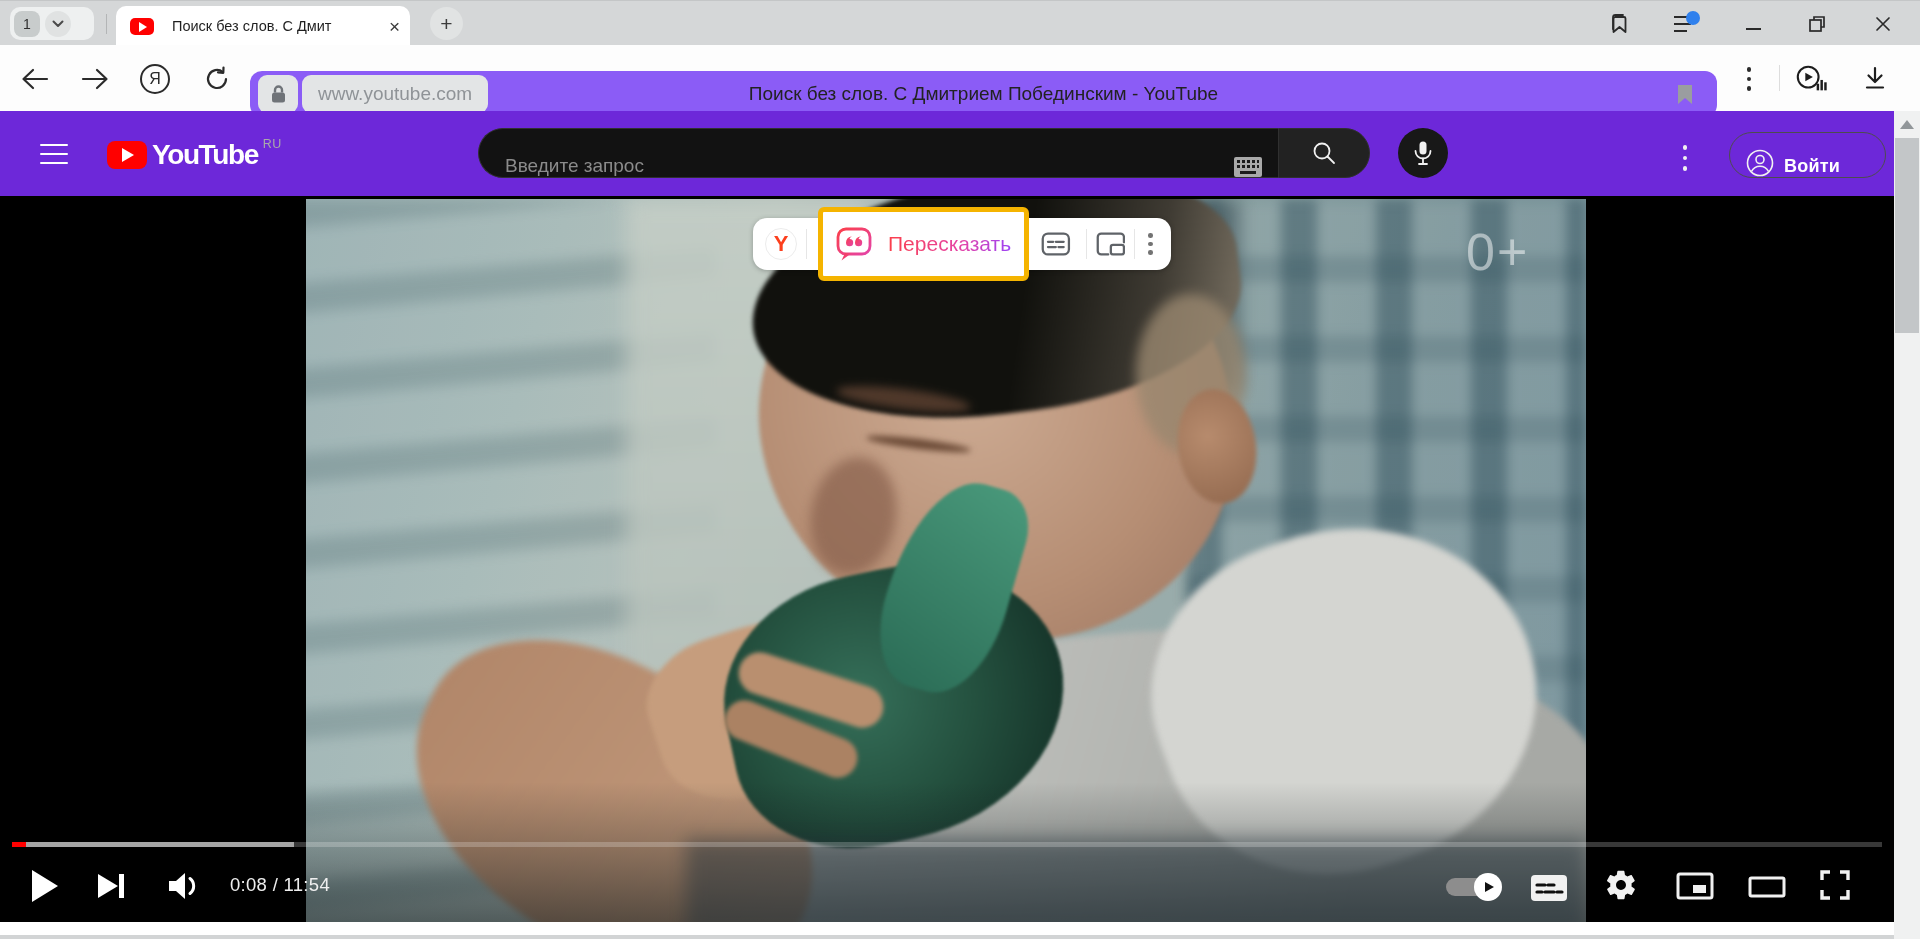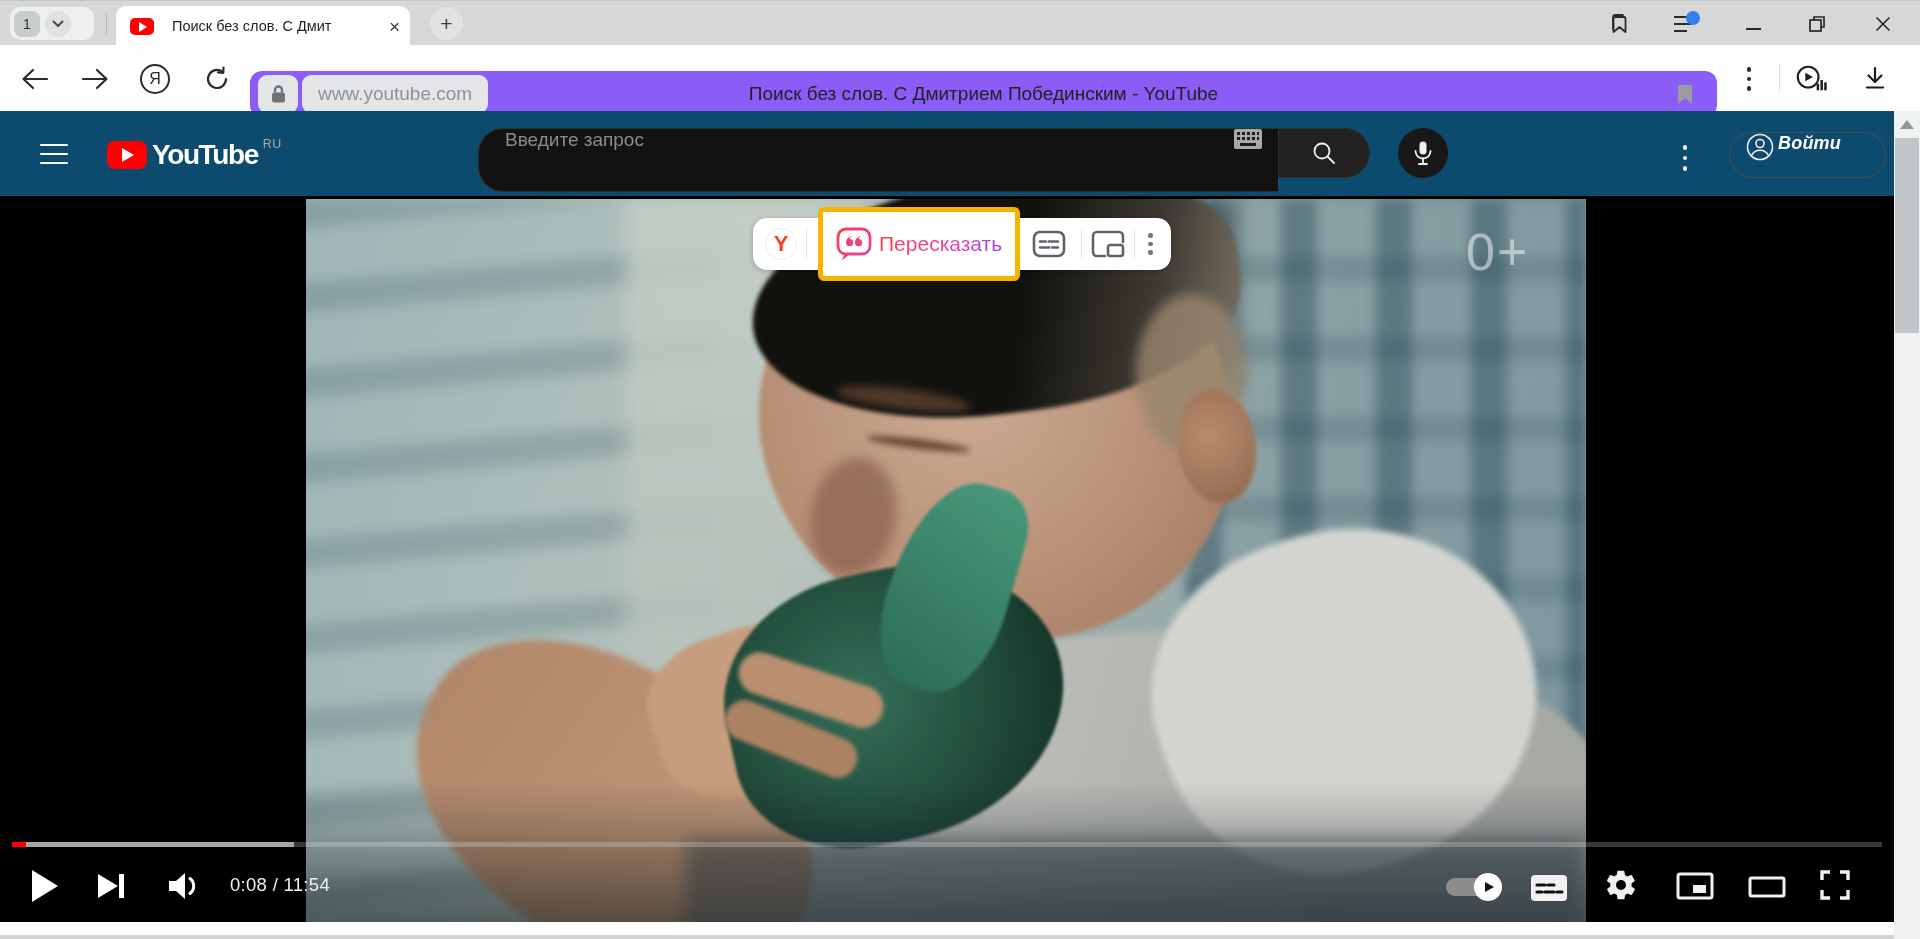--- a/index.html
+++ b/index.html
@@ -25,49 +25,49 @@
   
   .toolbar { position:absolute; left:0; top:45px; width:1920px; height:66px; background:#fdfdfd; }
   .navbtn { position:absolute; top:17px; width:34px; height:34px; display:flex; align-items:center; justify-content:center; }
   .smartbox { position:absolute; left:250px; top:26px; width:1467px; height:46px; background:#8b5cf6; border-radius:12px;text-align:right; }
   .chip { position:absolute; top:4px; height:38px; background:#e3e5e6; border-radius:9px; display:flex; align-items:center; justify-content:center; }
   .urltext { font-size:19px; color:#8f9397; padding:0 16px; }
   .pagetitle { position:absolute; left:0; right:0; top:0; height:46px; display:flex; align-items:center; justify-content:center; font-size:19px; color:#222; pointer-events:none; }
   .tb-sep { position:absolute; left:1779px; top:20px; width:1px; height:26px; background:#ddd; }
 
   
-  .ytheader { position:absolute; left:0; top:111px; width:1894px; height:85px; background:#0c4a6e; }
+  .ytheader { position:absolute; left:0; top:111px; width:1894px; height:85px; background:#6d28d9; }
   .hamburger { position:absolute; left:40px; top:33px; width:28px; height:20px; display:flex; flex-direction:column; justify-content:space-between; }
   .hamburger div { height:2.4px; background:#fff; border-radius:1px; }
   .ytlogo { position:absolute; left:107px; top:26px; display:flex; align-items:flex-start; }
   .ytplay { width:40px; height:28px; background:var(--youtube-red,#f00); border-radius:8px; position:relative; margin-top:4px; }
   .ytplay::after { content:""; position:absolute; left:15px; top:7px; border-left:12px solid #fff; border-top:7px solid transparent; border-bottom:7px solid transparent; }
   .ytword { margin-left:5px; color:#fff; font-size:28px; font-weight:700; letter-spacing:-1.4px; line-height:36px; }
   .ytregion { margin-left:5px; color:#aaa; font-size:12.5px; letter-spacing:.5px; }
-  .ytsearch { position:absolute; left:478px; top:17px; width:800px; height:64px; background:#121212; border:1px solid #303030; border-right:none; border-radius:25px 0 0 25px; display:flex; align-items:flex-start; }
+  .ytsearch { position:absolute; left:478px; top:17px; width:800px; height:50px; background:#121212; border:1px solid #303030; border-right:none; border-radius:25px 0 0 25px; display:flex; align-items:flex-end; }
   .ytsearch input { flex:1; background:transparent; border:none; outline:none; color:#eee; font-size:19px; padding-left:26px; font-family:"Liberation Sans",sans-serif; }
   .ytsearch input::placeholder { color:#8b8b8b; }
   .kbicon { margin-right:16px; }
   .ytsearchbtn { position:absolute; left:1278px; top:17px; width:92px; height:50px; background:#222; border:1px solid #303030; border-radius:0 25px 25px 0; display:flex; align-items:center; justify-content:center; }
   .ytmic { position:absolute; left:1398px; top:17px; width:50px; height:50px; border-radius:50%; background:#181818; display:flex; align-items:center; justify-content:center; }
   .ytkebab { position:absolute; left:1676px; top:32px; width:18px; height:40px; display:flex; flex-direction:column; align-items:center; gap:6px; padding-top:2px;}
   .ytkebab i, .pill-kebab i { width:4.5px; height:4.5px; border-radius:50%; background:#f1f1f1; display:block; }
-  .signin { position:absolute; left:1729px; top:21px; height:46px; width:157px; border:1px solid #4d4d4d; border-radius:23px; display:flex; align-items:flex-start; padding-left:16px; gap:4px; color:#fff;font-style:italic; }
+  .signin { position:absolute; left:1729px; top:21px; height:46px; width:157px; border:1px solid #4d4d4d; border-radius:23px; display:flex; align-items:flex-end; padding-left:16px; gap:10px; color:#fff; }
   .signin-label { font-size:18px; font-weight:600; letter-spacing:.2px; }
 
   
   .player { position:absolute; left:0; top:196px; width:1894px; height:726px; background:#000; }
   .video { position:absolute; left:306px; top:3px; width:1280px; height:723px; overflow:hidden;
     background:linear-gradient(105deg,#9eb4b6 0%,#a9bcba 18%,#b5c1bc 32%,#9aacab 48%,#8da3a4 62%,#7e979c 78%,#74909a 100%); }
   .shape { position:absolute; }
 
   .ovpill { position:absolute; left:753px; top:22px; height:52px; width:418px; background:#fff; border-radius:14px; display:flex; align-items:center; padding:0 12px; box-shadow:0 1px 5px rgba(0,0,0,.25); }
   .ov-sep { width:1px; height:30px; background:#e6e6e6; margin:0 9px; flex:0 0 auto;}
   .yicon { width:32px; height:32px; border-radius:50%; border:1.5px solid #ececec; color:var(--yandex-red,#fc3f1d); font-weight:700; font-size:22px; display:flex; align-items:center; justify-content:center; flex:0 0 auto;}
-  .hl { border:5px solid var(--highlight-border,#f5b400); border-radius:6px; background:#fff; display:flex; align-items:center; gap:7px; padding:15px 13px; margin:0 2px; flex:0 0 auto;}
+  .hl { border:5px solid var(--highlight-border,#f5b400); border-radius:6px; background:#fff; display:flex; align-items:center; gap:16px; padding:15px 13px; margin:0 2px; flex:0 0 auto;}
   .sumtext { font-size:21px; font-weight:500; background:linear-gradient(90deg,var(--summarize-grad-start,#fb3f4a),var(--summarize-grad-mid,#e444a8) 60%,var(--summarize-grad-end,#9c42f5)); -webkit-background-clip:text; background-clip:text; color:transparent; white-space:nowrap; }
   .pill-kebab { display:flex; flex-direction:column; gap:4px; margin:0 6px 0 4px;}
   .pill-kebab i { background:#737373; }
 
   .age { position:absolute; left:1466px; top:26px; font-size:52px; font-weight:300; color:rgba(255,255,255,.5); letter-spacing:2px; }
 
   .progress { position:absolute; left:12px; top:646px; width:1870px; height:5px; background:rgba(255,255,255,.22); }
   .buffered { position:absolute; left:0; top:0; height:5px; background:rgba(255,255,255,.55); }
   .played { position:absolute; left:0; top:0; height:5px; background:var(--progress-red,#f00); }
 

